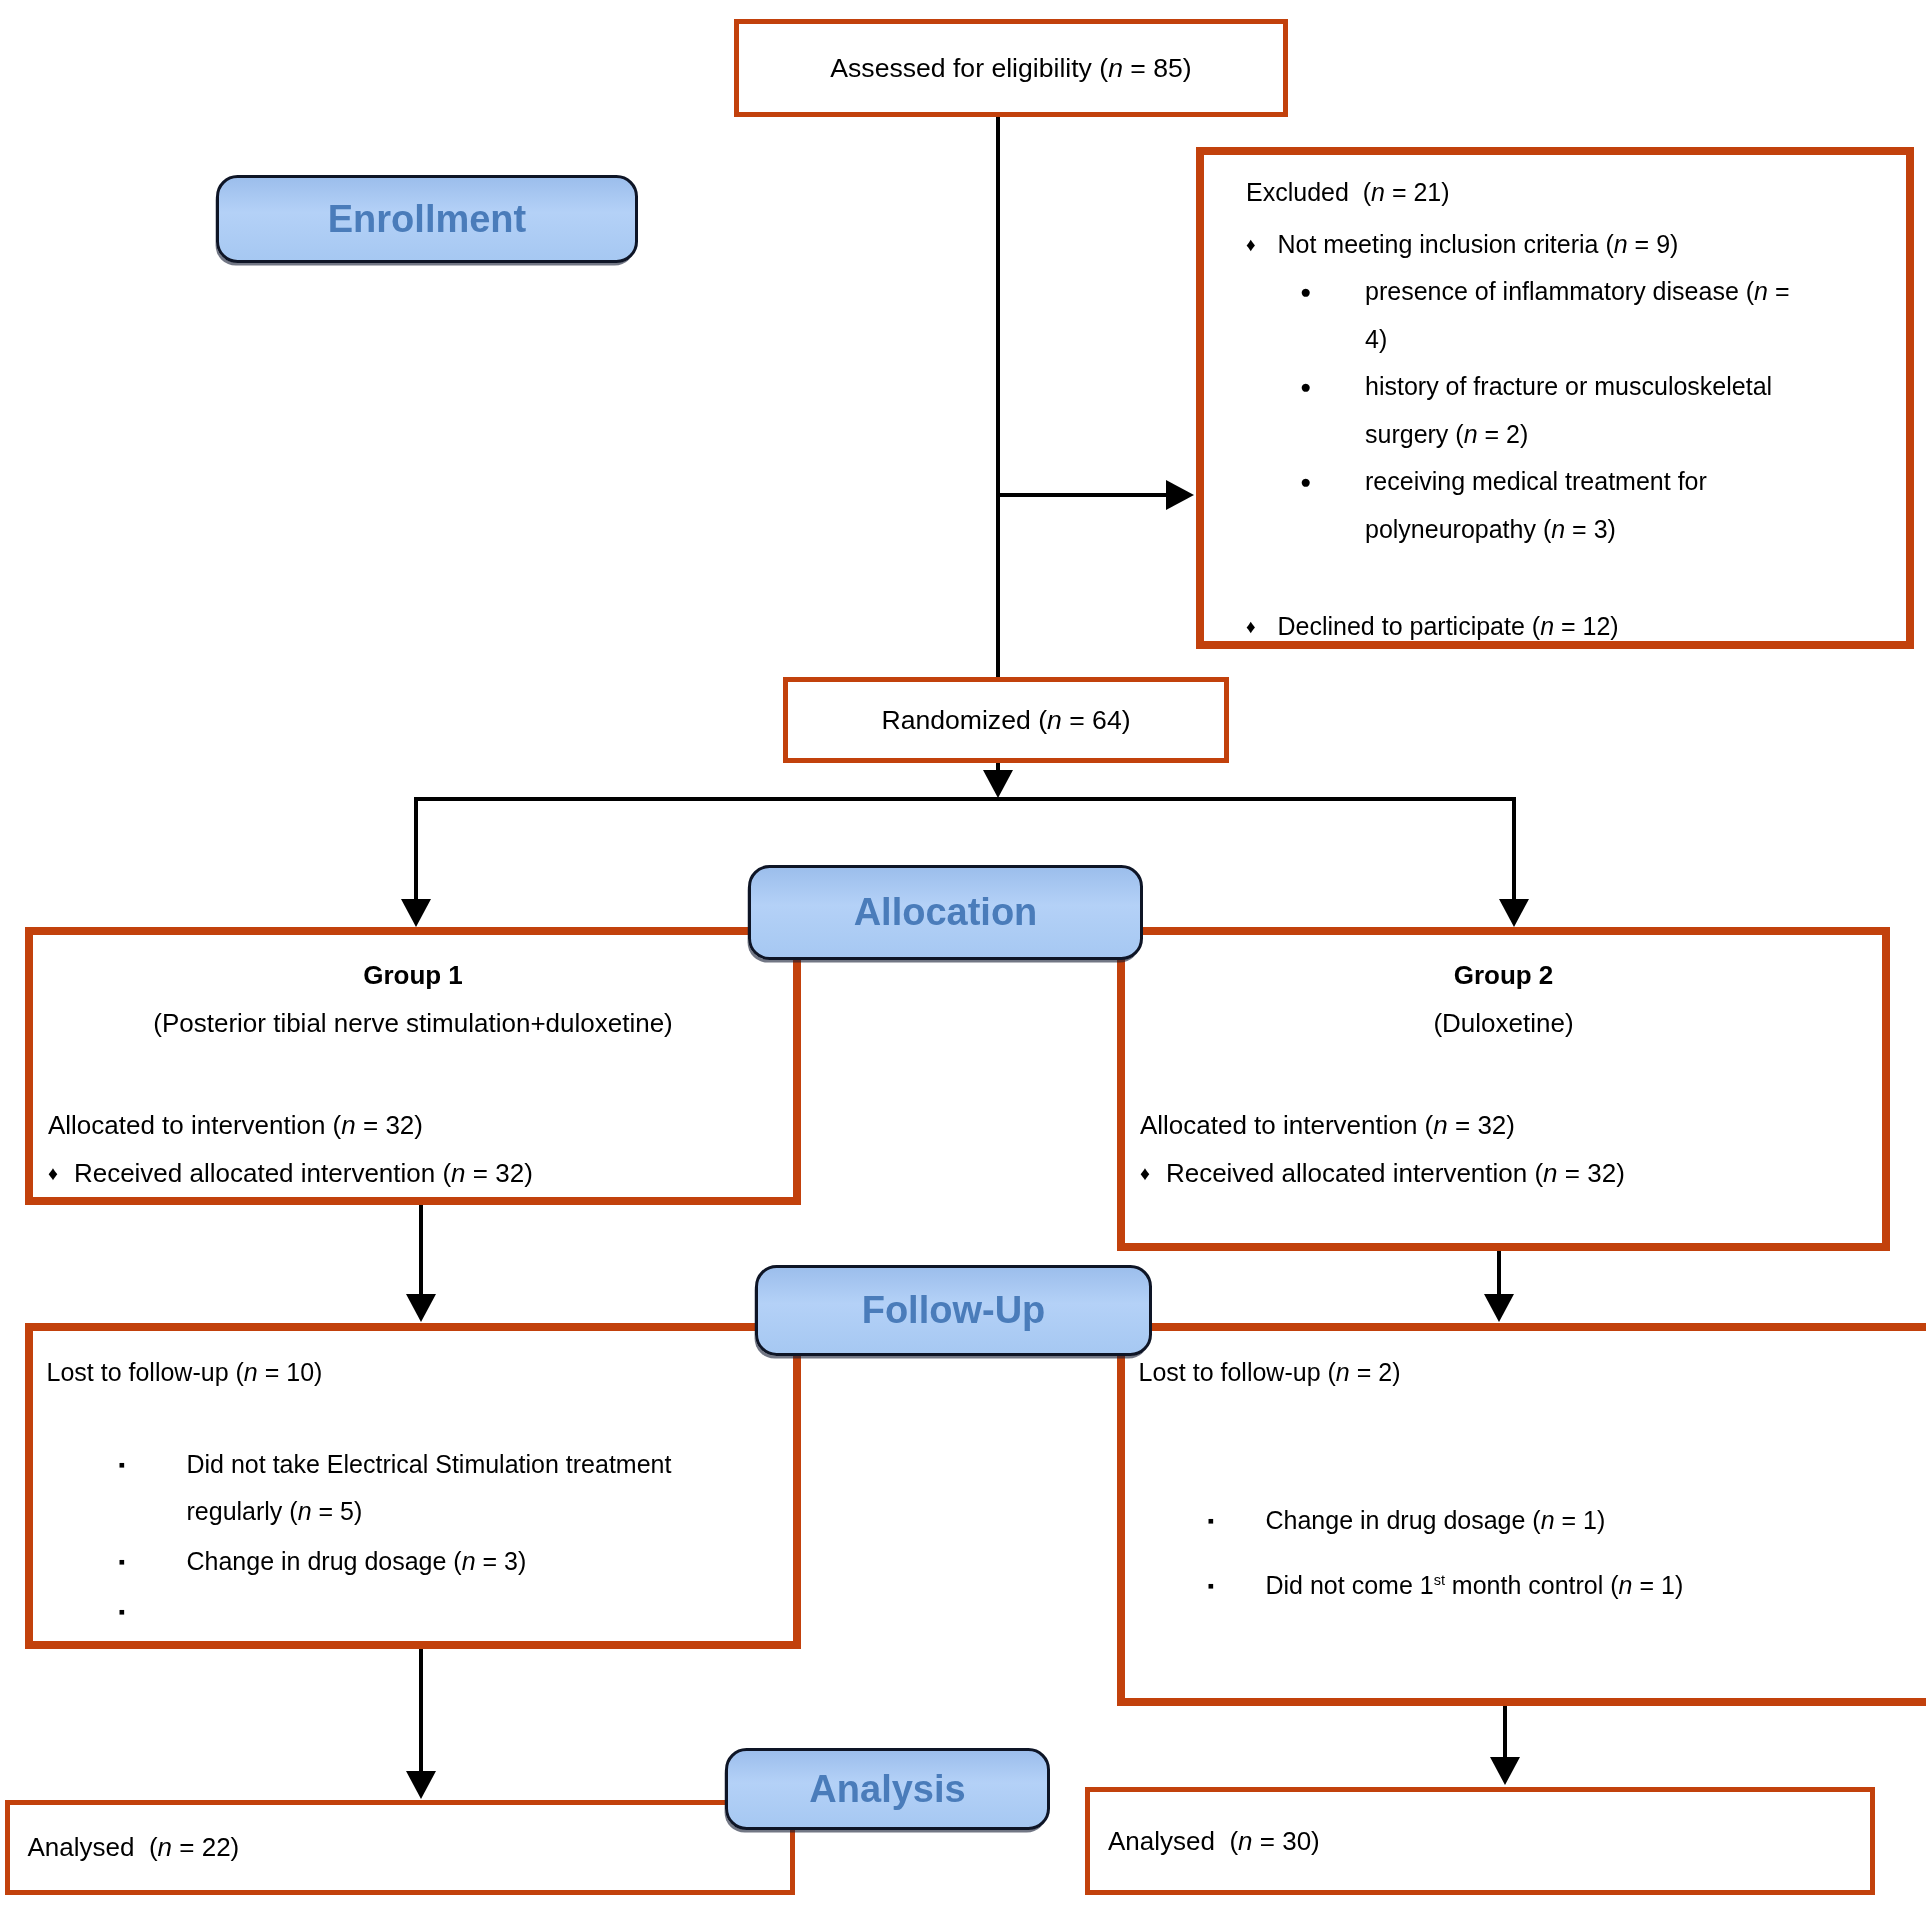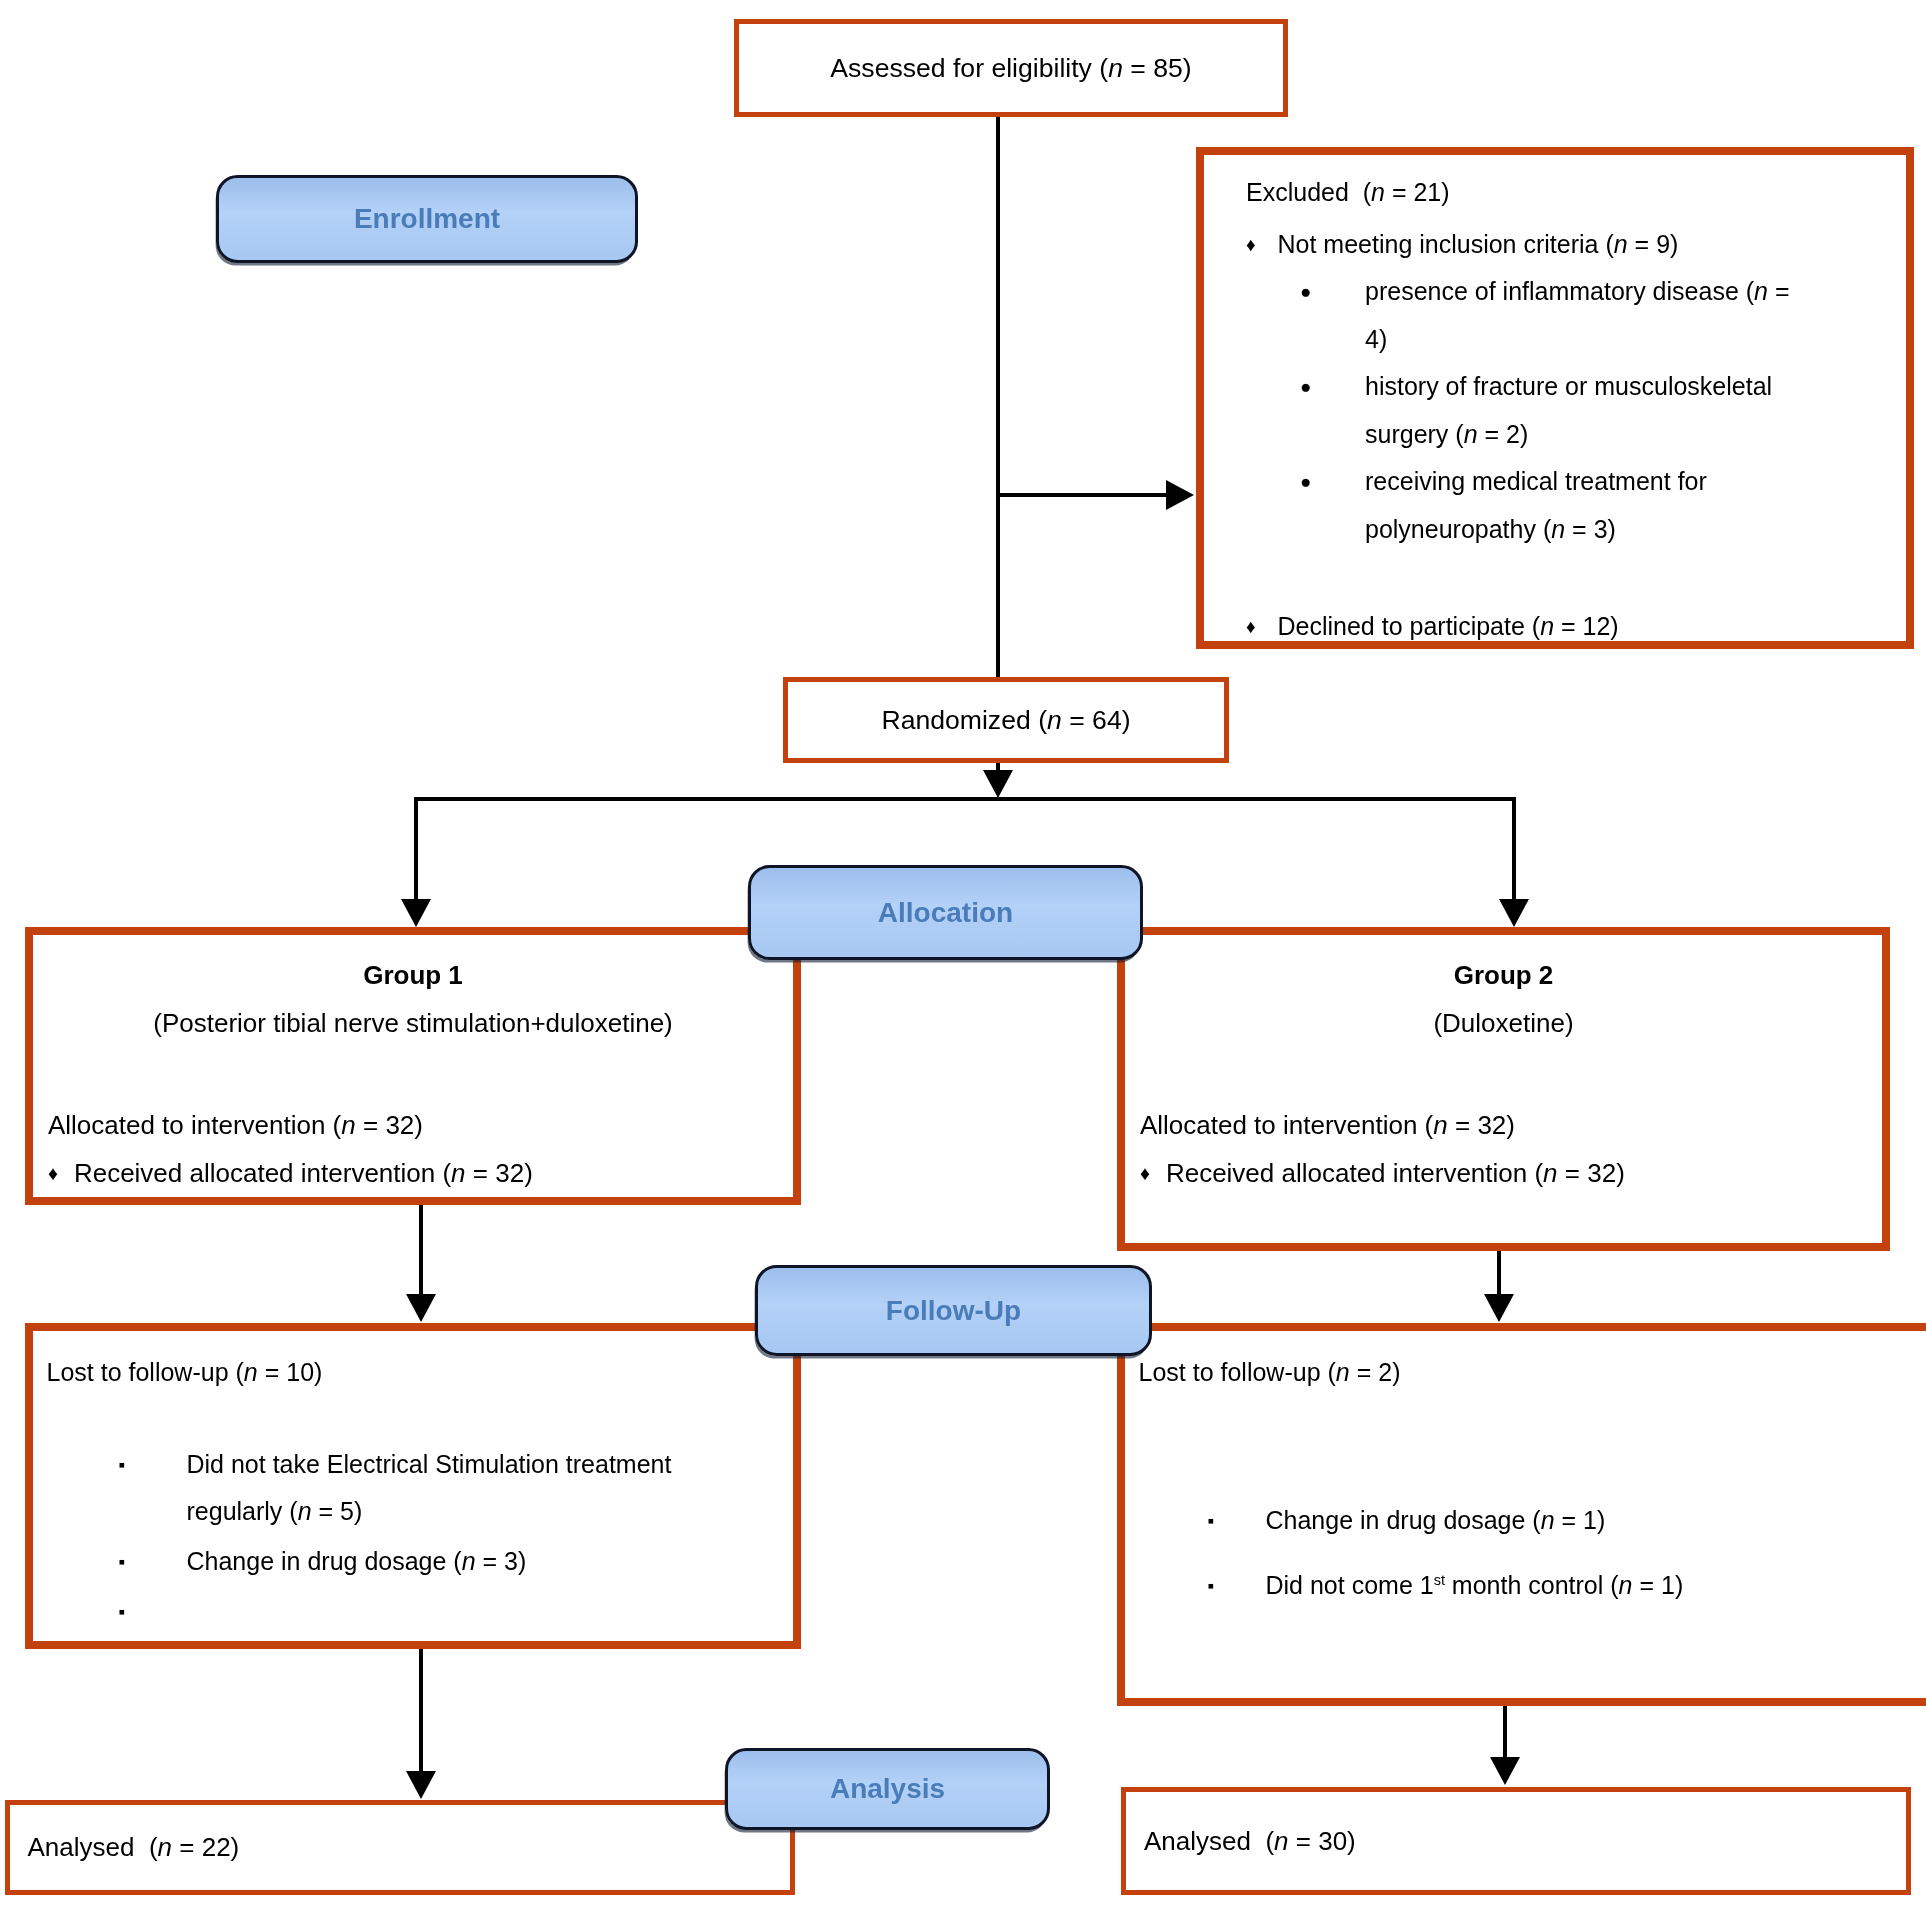--- a/index.html
+++ b/index.html
@@ -12,21 +12,21 @@
   .wbox{position:absolute;background:#fff;border:8px solid #c2410c;box-sizing:border-box;z-index:2;}
   .center-flex{display:flex;align-items:center;justify-content:center;}
   .txt{white-space:pre-wrap;}
   i{font-style:italic;}
   sup{font-size:58%;vertical-align:super;line-height:0;}
   
   .stage{
     position:absolute;z-index:5;display:flex;align-items:center;justify-content:center;
     border:3.2px solid #0e1526;border-radius:21.6px;box-sizing:border-box;
     background:linear-gradient(180deg,#9cbeec 0%,#b4d1f7 42%,#a6c8f2 100%);
-    color:#4a7cba;font-weight:bold;font-size:28px;
+    color:#4a7cba;font-weight:bold;font-size:38px;
     box-shadow:-1.8px 4px 0 -1.4px rgba(20,28,52,0.6);
   }
   
   .vline,.hline{position:absolute;background:#000;z-index:1;}
   .arrow-down{position:absolute;width:0;height:0;border-left:15px solid transparent;border-right:15px solid transparent;border-top:28px solid #000;z-index:3;}
   .arrow-right{position:absolute;width:0;height:0;border-top:15px solid transparent;border-bottom:15px solid transparent;border-left:28px solid #000;z-index:3;}
   
   .li{display:flex;align-items:flex-start;}
   .b{flex:none;font-size:.75em;line-height:2.53;}
   
@@ -79,21 +79,21 @@
   #arr-fu2{left:1484px;top:1294px;}
   #box-followup1{left:25px;top:1323px;width:776px;height:326px;}
   #stage-followup{left:755px;top:1265px;width:397px;height:91px;}
   #box-followup2{left:1117px;top:1323px;width:877px;height:383px;}
   #stem-f1a{left:419px;top:1648px;width:4px;height:124px;}
   #arr-an1{left:406px;top:1771px;}
   #stem-f2a{left:1503px;top:1705px;width:4px;height:53px;}
   #arr-an2{left:1490px;top:1757px;}
   #stage-analysis{left:725px;top:1748px;width:325px;height:82px;}
   #box-analysed1{left:4.5px;top:1800px;width:790px;height:95px;}
-  #box-analysed2{left:1121px;top:1787px;width:790px;height:108px;}
+  #box-analysed2{left:1085px;top:1787px;width:790px;height:108px;}
 </style>
 </head>
 <body>
 
 <div id="canvas">
 
   <div id="box-assessed" class="wbox center-flex">
     <span class="txt">Assessed for eligibility (<i>n</i> = 85)</span>
   </div>
 

